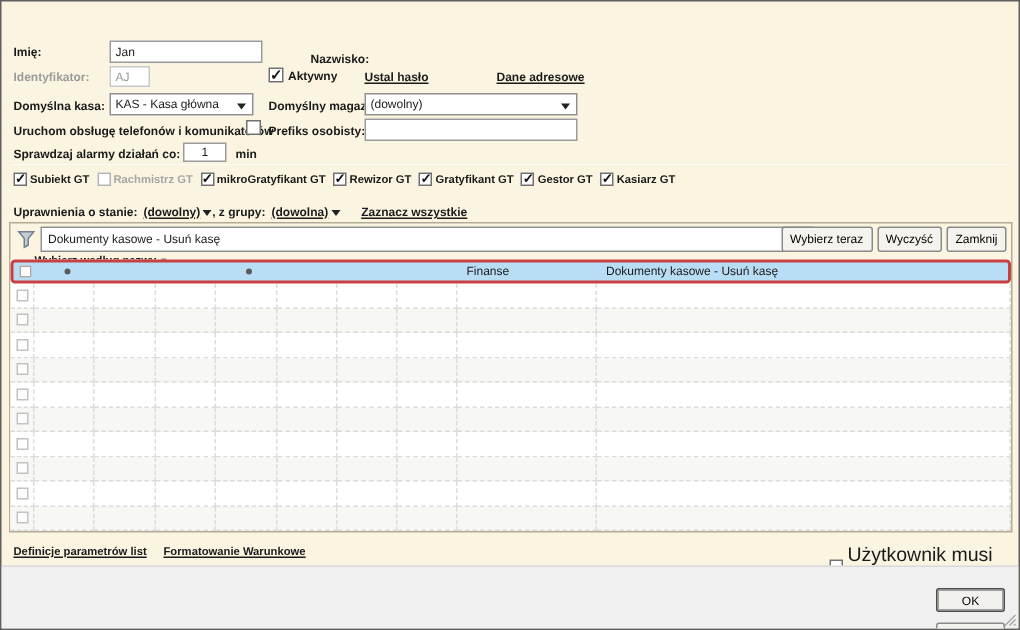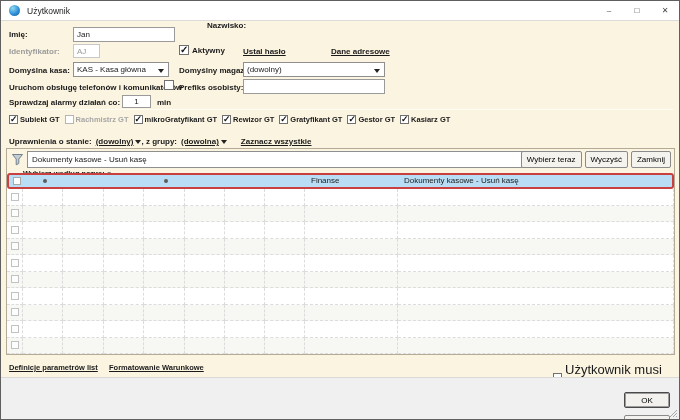--- a/index.html
+++ b/index.html
@@ -87,33 +87,24 @@
           background:#f2f1ee; border:1px solid #8a8a8a; border-radius:2px;
           display:flex; align-items:center; justify-content:center; }
   .dbtn.default { border:1px solid #4a4a4a; box-shadow:inset 0 0 0 1px #9c9c9c; }
   .grip { position:absolute; right:1px; bottom:1px; }
 </style>
 </head>
 <body>
 
 <div class="dialog">
 
-  <div class="titlebar">
-    <div class="app-icon"></div>
-    <div class="title-text">Użytkownik</div>
-    <div class="win-btns">
-      <div class="win-btn">–</div>
-      <div class="win-btn">□</div>
-      <div class="win-btn">✕</div>
-    </div>
-  </div>
 
   <div class="lbl" style="left:8px; top:29px;">Imię:</div>
   <div class="tb" style="left:72px; top:26px; width:102px; height:15px;">Jan</div>
-  <div class="lbl" style="left:178px; top:20px;padding-left:28px;">Nazwisko:</div>
+  <div class="lbl" style="left:178px; top:34px;padding-left:28px;">Nazwisko:</div>
 
   <div class="lbl dis" style="left:8px; top:46px;">Identyfikator:</div>
   <div class="tb dis" style="left:72px; top:43px; width:27px; height:14px;">AJ</div>
   <div class="abs" style="left:178px; top:44px; display:flex; align-items:center; gap:3px;">
     <div class="cb checked"></div>
     <span class="lbl" style="position:static;">Aktywny</span>
   </div>
   <span class="link abs" style="left:242px; top:46px;">Ustal hasło</span>
   <span class="link abs" style="left:330px; top:46px;">Dane adresowe</span>
 

